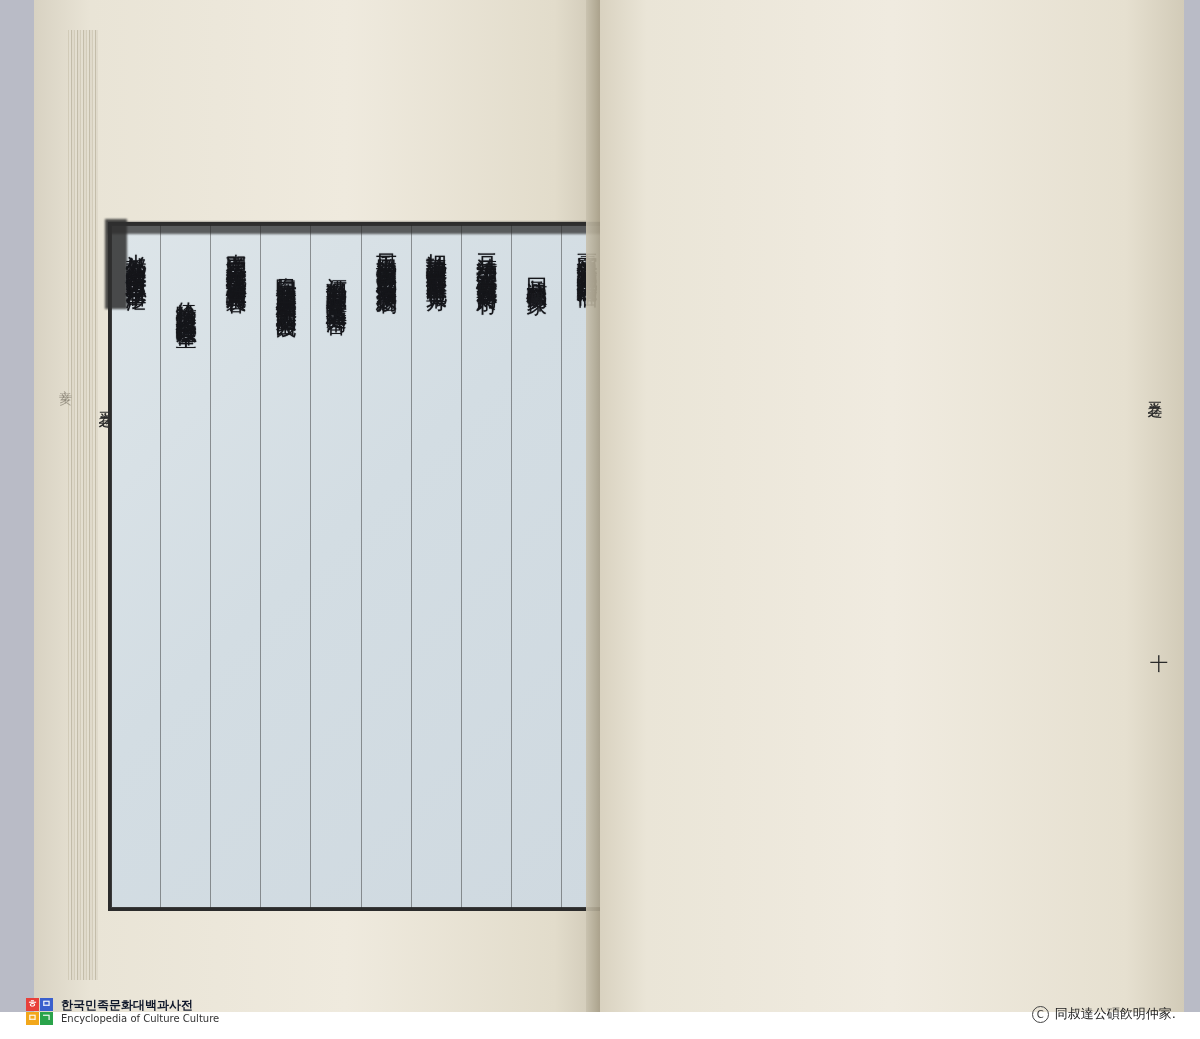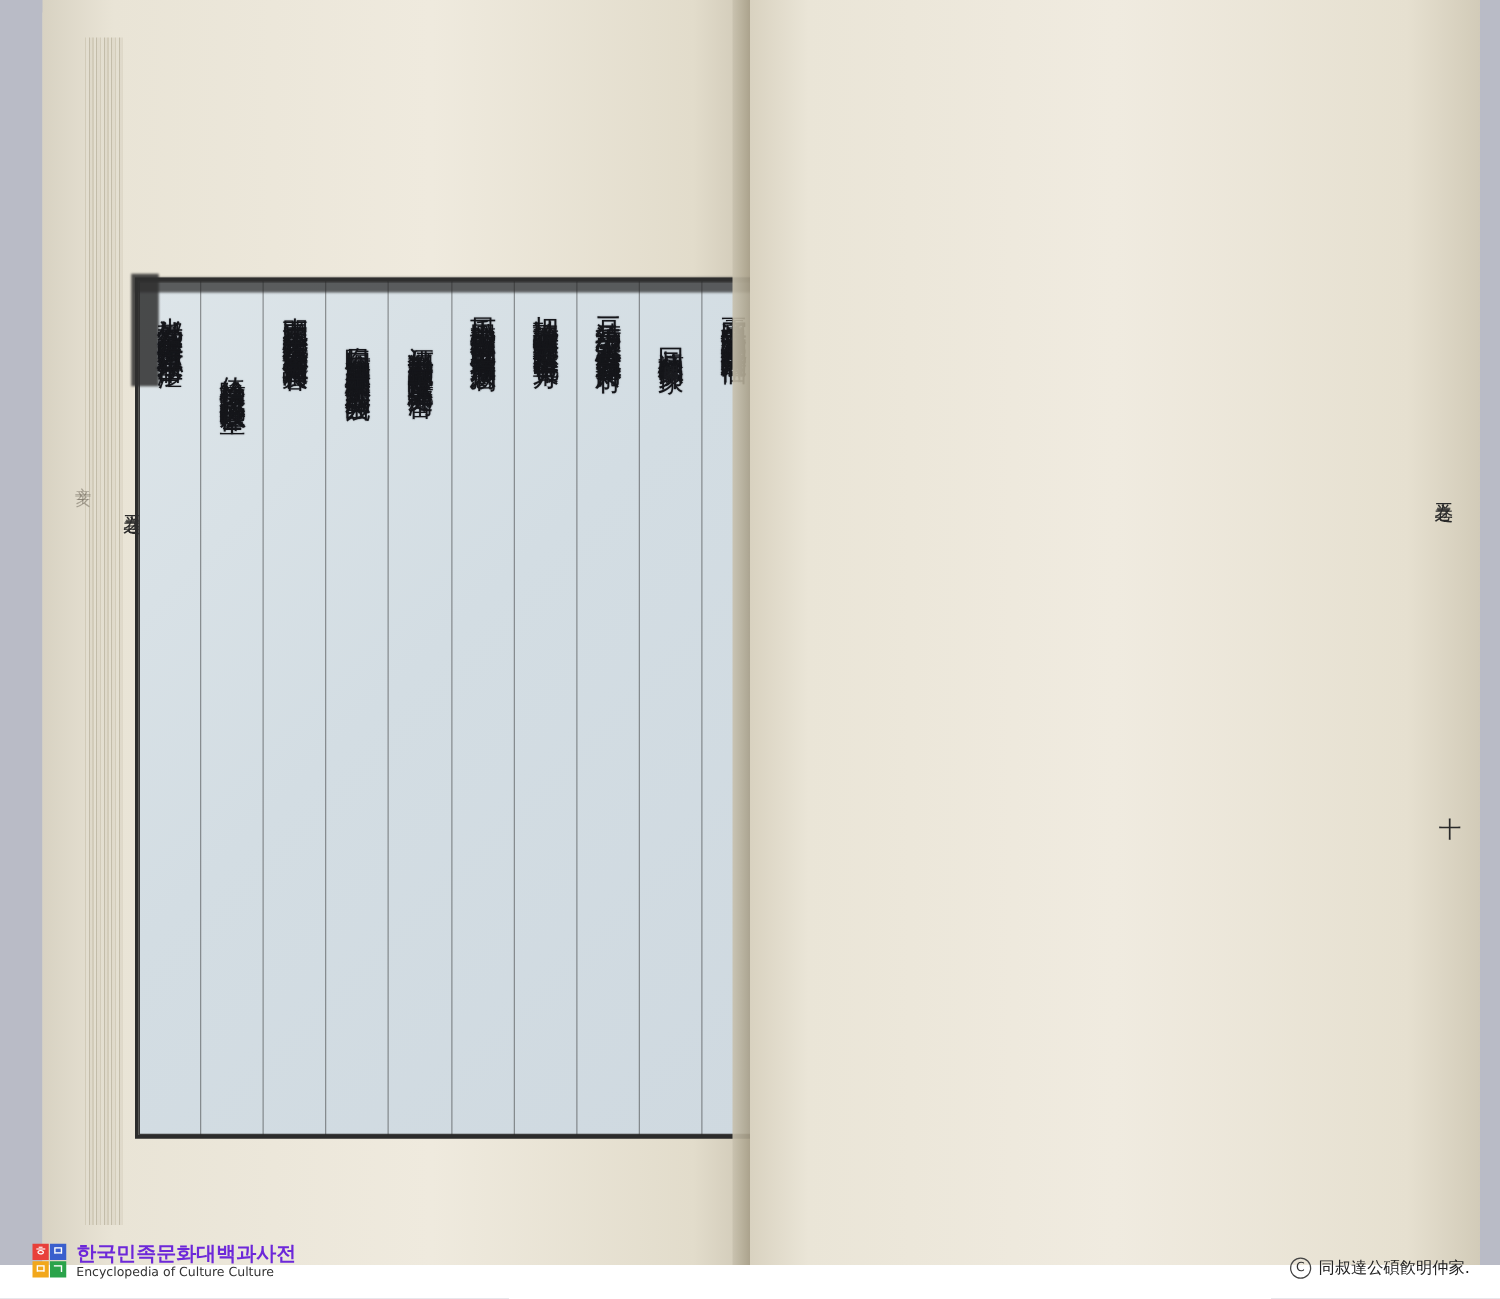--- a/index.html
+++ b/index.html
@@ -191,23 +191,23 @@
   }
   .logo-grid span {
     display: flex; align-items: center; justify-content: center;
     line-height: 1;
   }
   .lg1 { background: #e8403a; }
   .lg2 { background: #3a5fcd; }
   .lg3 { background: #f2a71b; }
   .lg4 { background: #2aa34a; }
   .credit-text-ko {
-    font-size: 16px;
+    font-size: 12px;
     font-weight: bold;
-    color: #6d28d9;
+    color: #0f172a;
     line-height: 1.25;
   }
   .credit-text-en {
     font-size: 10px;
     color: #333;
     line-height: 1.25;
   }
   .credit-right {
     position: absolute;
     right: 24px;

